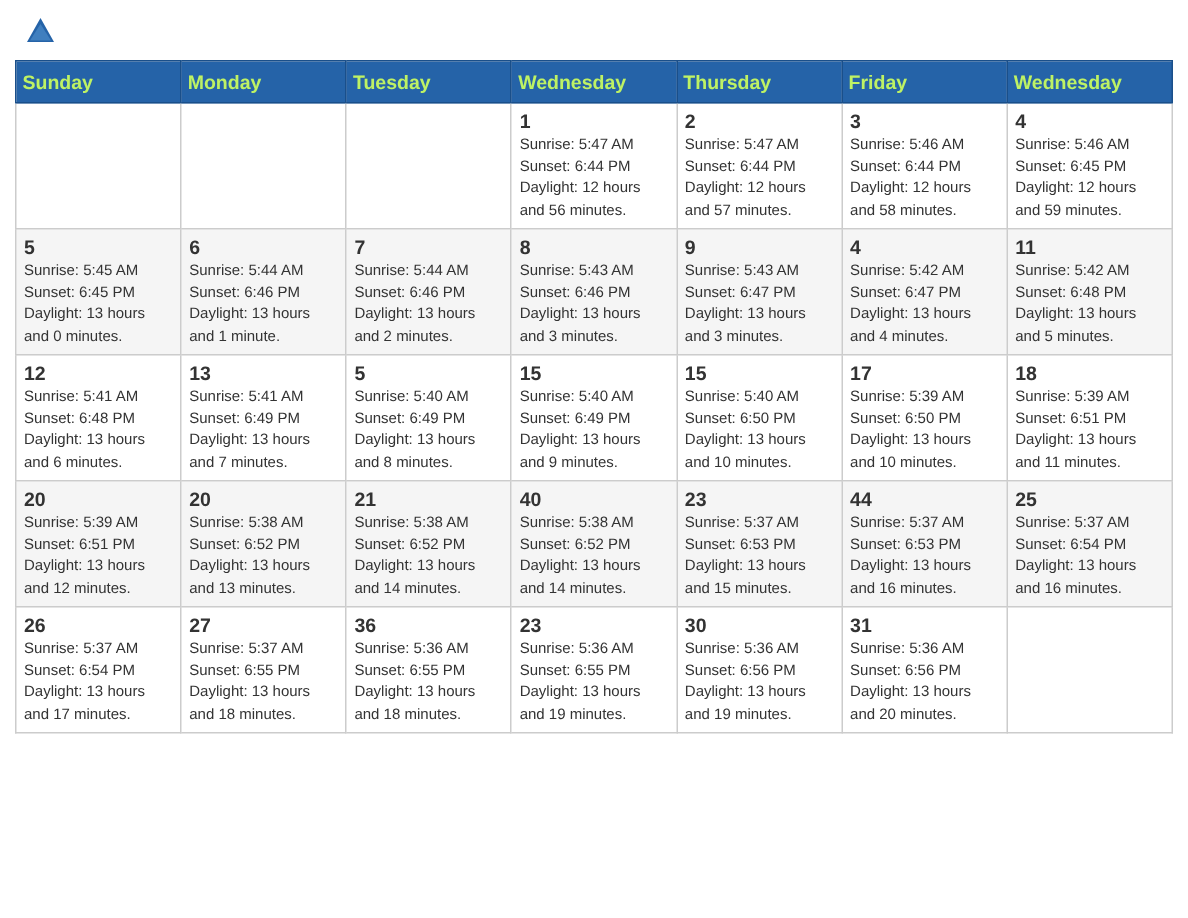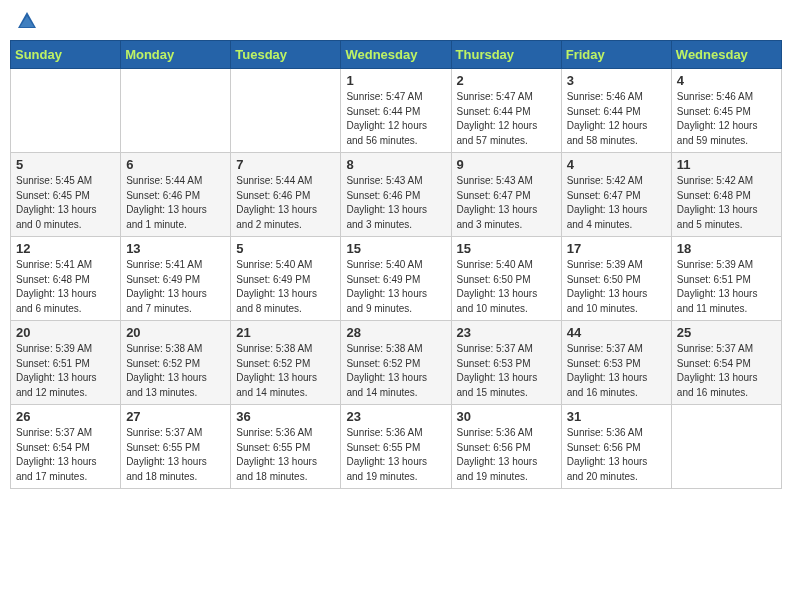--- a/index.html
+++ b/index.html
@@ -196,21 +196,21 @@
         </td>
         <td>
           <span class="day-num">20</span>
           <div class="day-info">Sunrise: 5:38 AM<br>Sunset: 6:52 PM<br>Daylight: 13 hours<br>and 13 minutes.</div>
         </td>
         <td>
           <span class="day-num">21</span>
           <div class="day-info">Sunrise: 5:38 AM<br>Sunset: 6:52 PM<br>Daylight: 13 hours<br>and 14 minutes.</div>
         </td>
         <td>
-          <span class="day-num">28</span>
+          <span class="day-num">40</span>
           <div class="day-info">Sunrise: 5:38 AM<br>Sunset: 6:52 PM<br>Daylight: 13 hours<br>and 14 minutes.</div>
         </td>
         <td>
           <span class="day-num">23</span>
           <div class="day-info">Sunrise: 5:37 AM<br>Sunset: 6:53 PM<br>Daylight: 13 hours<br>and 15 minutes.</div>
         </td>
         <td>
           <span class="day-num">44</span>
           <div class="day-info">Sunrise: 5:37 AM<br>Sunset: 6:53 PM<br>Daylight: 13 hours<br>and 16 minutes.</div>
         </td>

